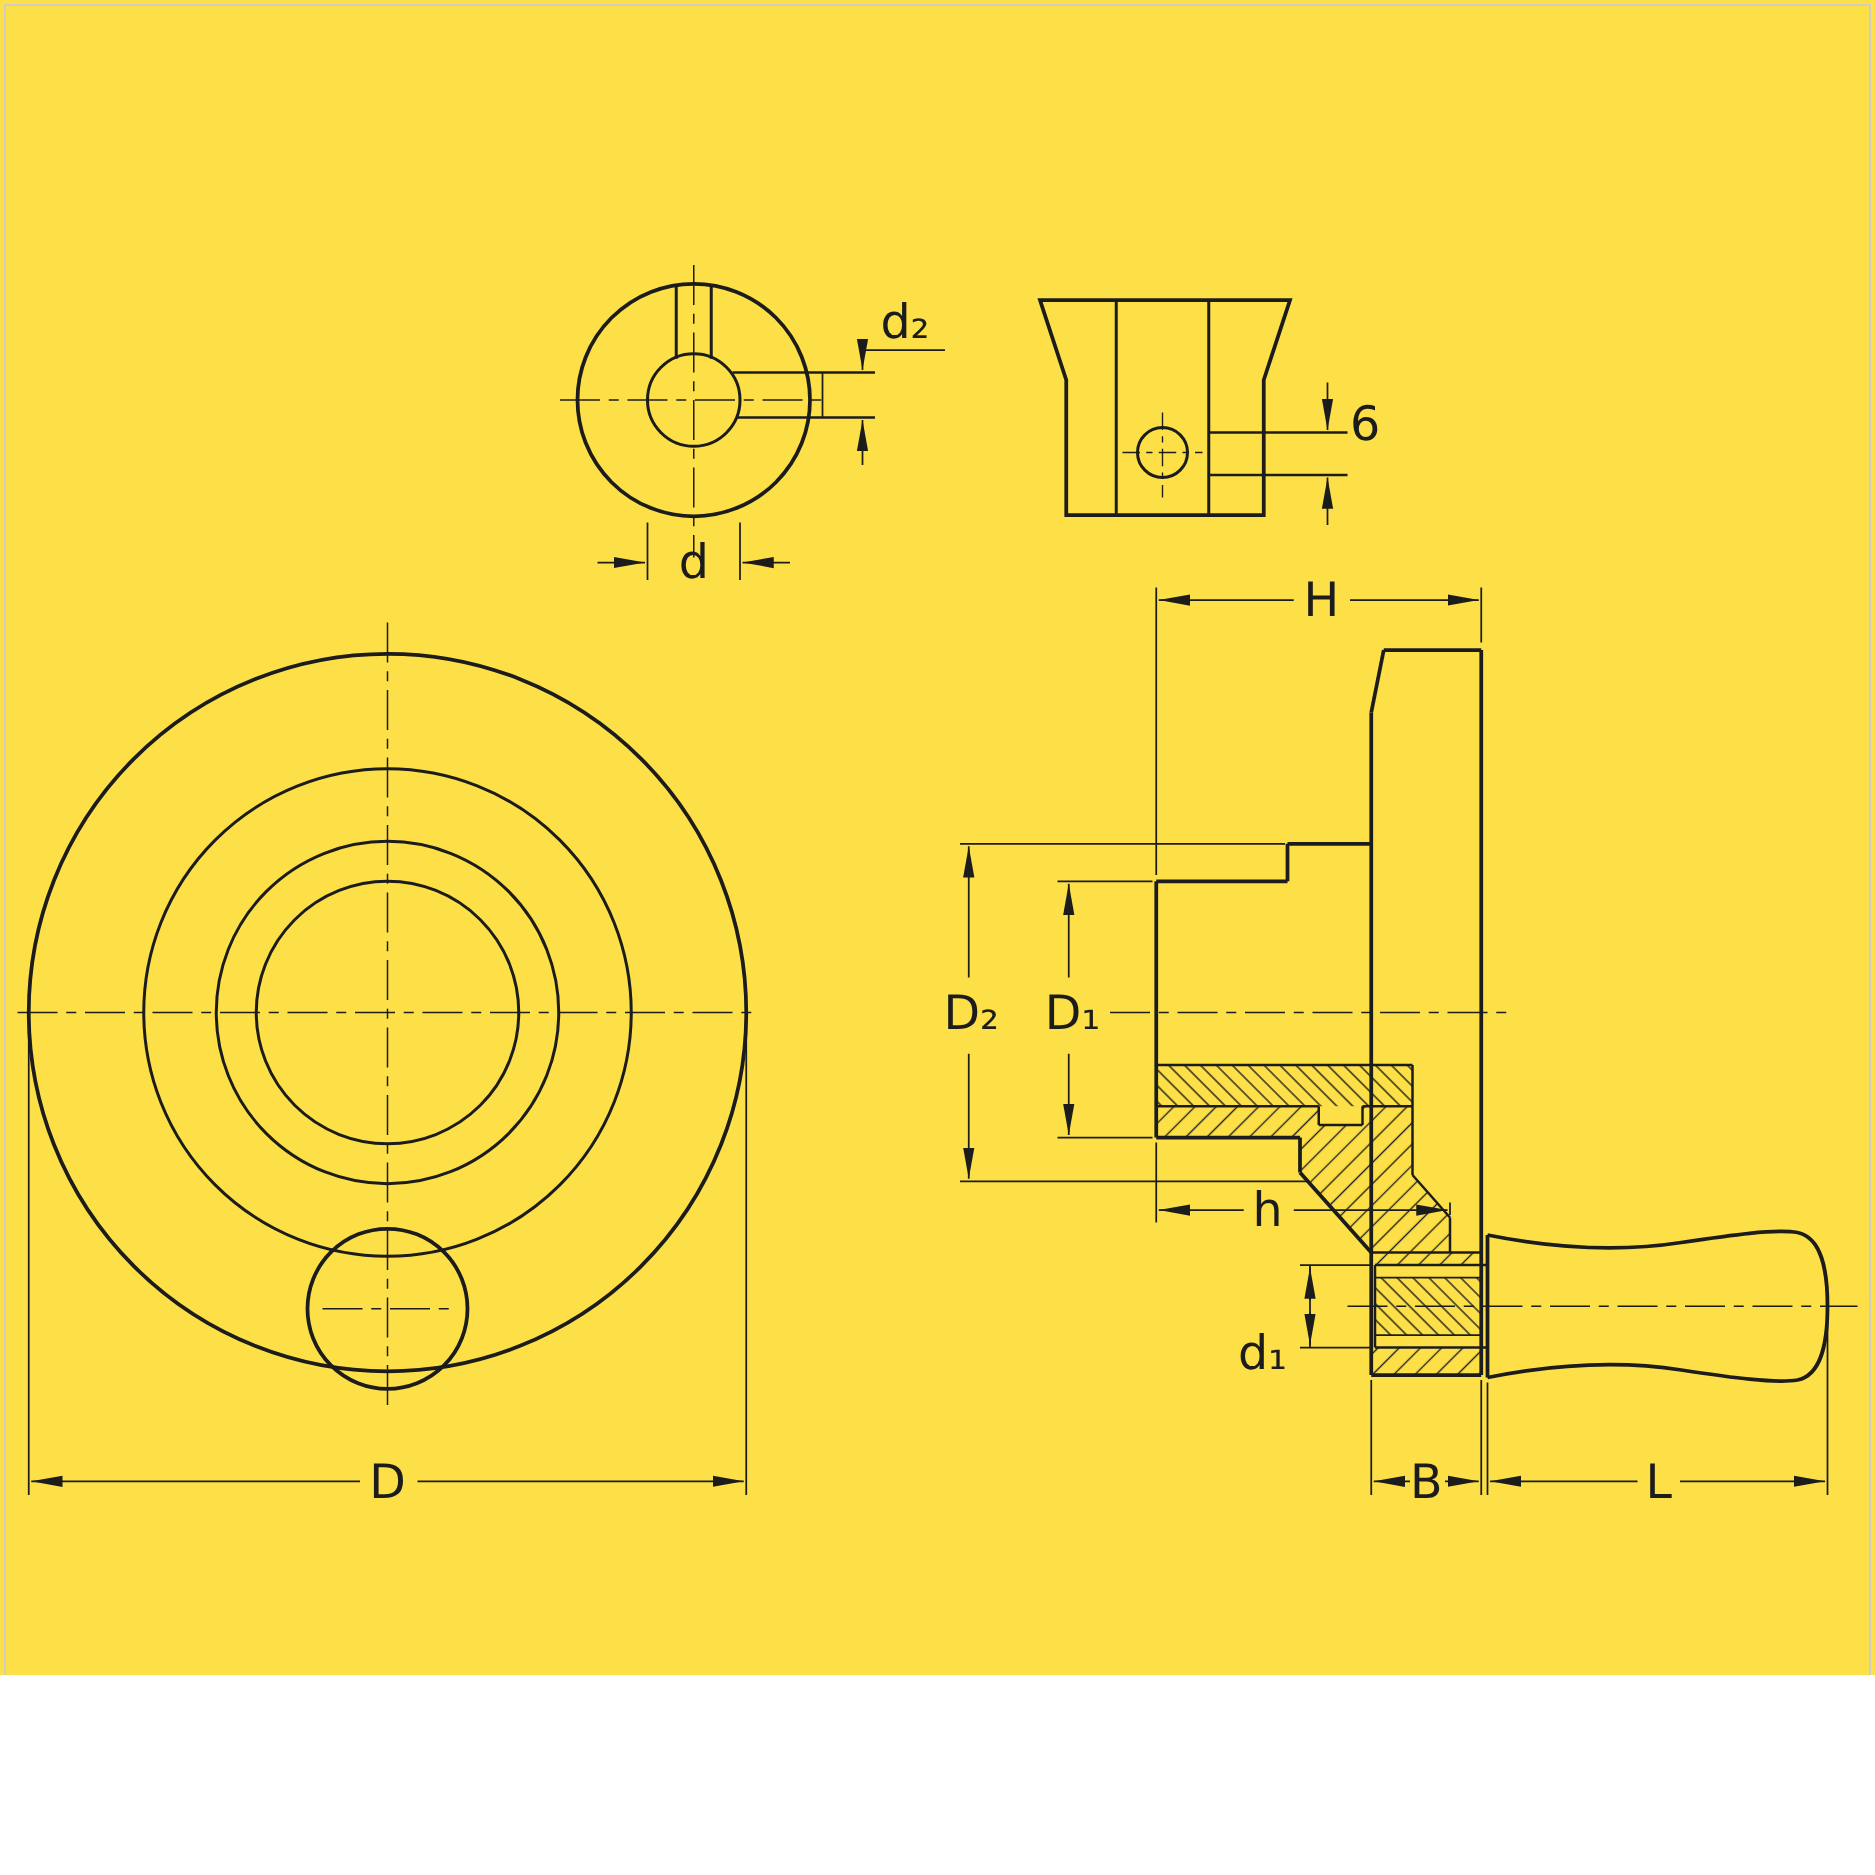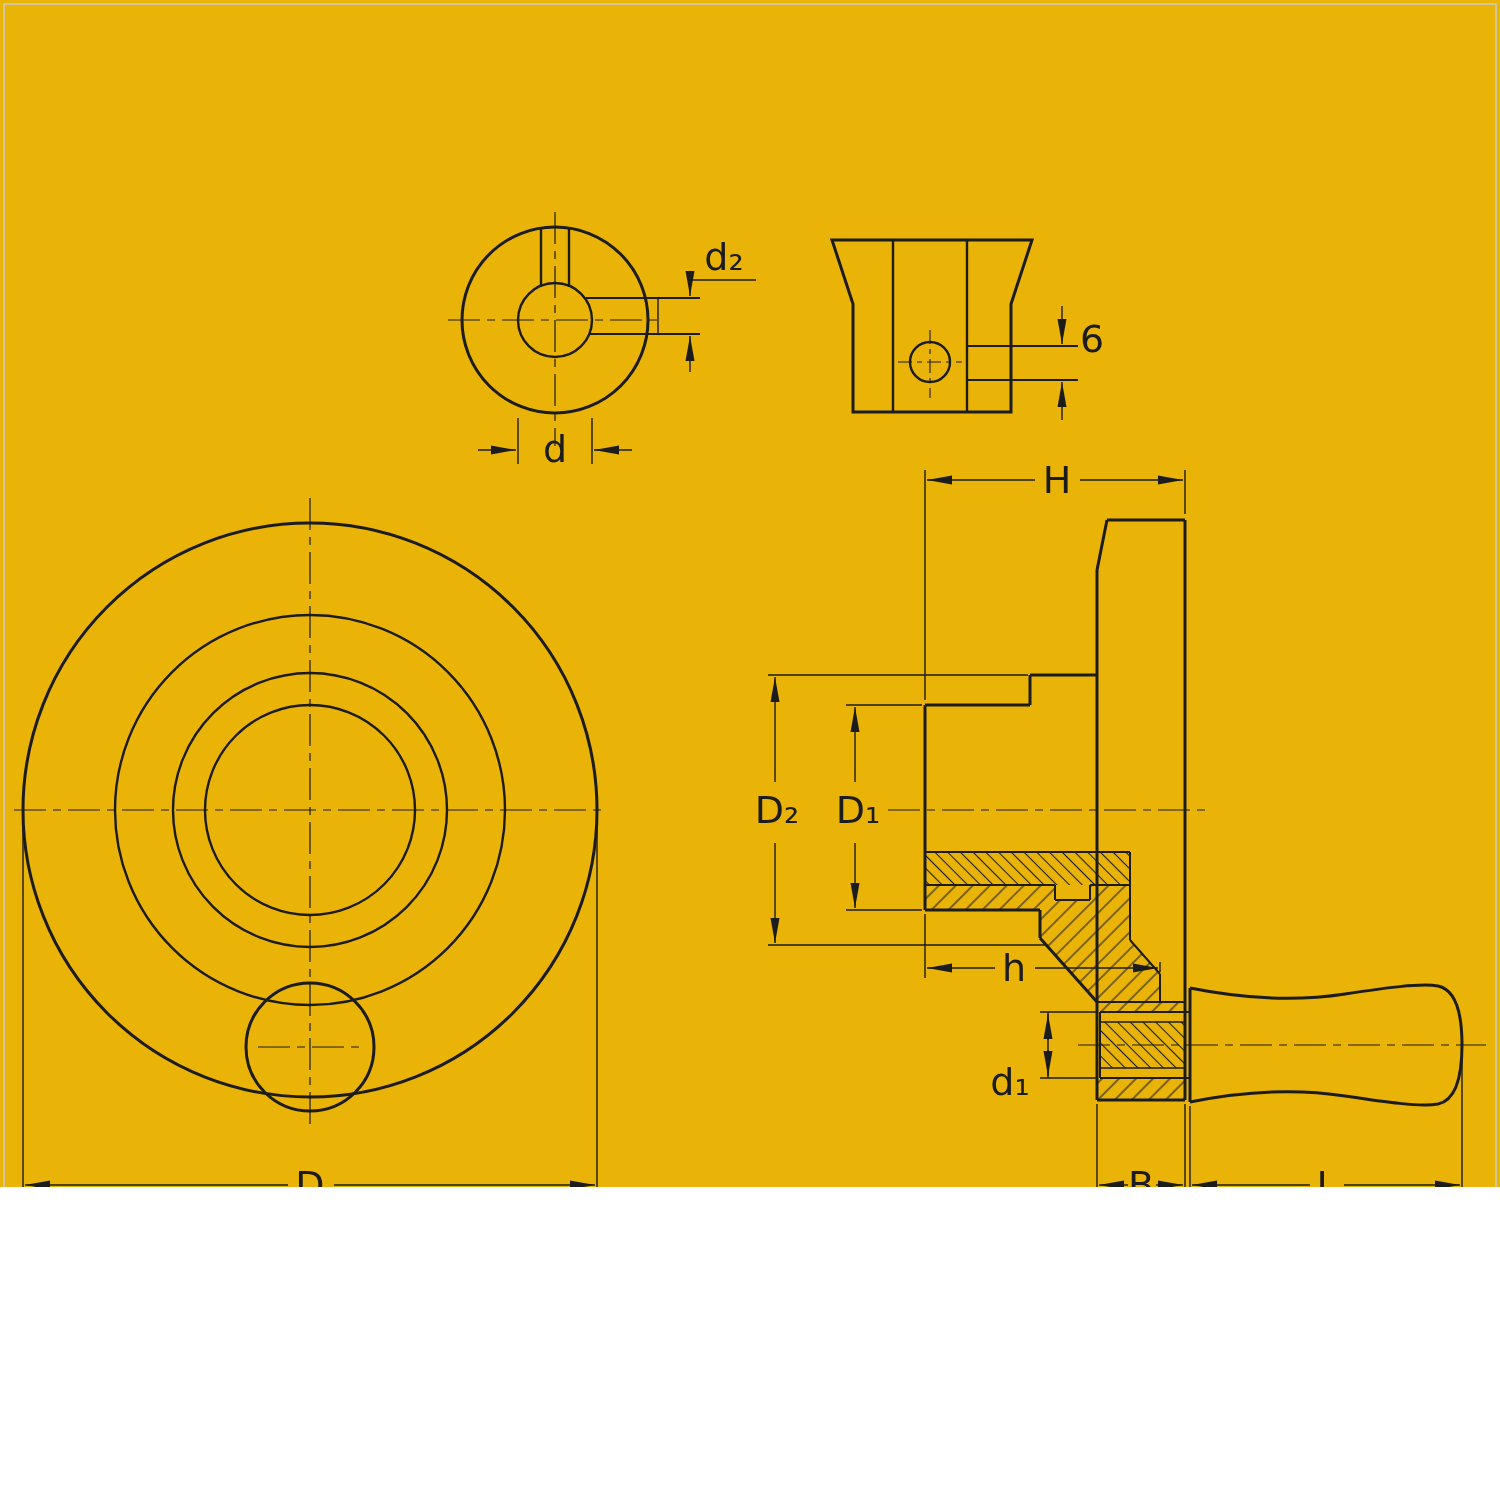--- a/index.html
+++ b/index.html
@@ -1,16 +1,16 @@
 <!DOCTYPE html>
 <html><head>
 <meta charset="utf-8">
 <style>
   html,body{margin:0;padding:0;background:#ffffff;}
-  .canvas{position:relative;width:1500px;height:1187px;background:#eab308;overflow:hidden;}
+  .canvas{position:relative;width:1500px;height:1340px;background:#fde047;overflow:hidden;}
   svg{display:block;stroke:#1c1c1c;fill:none;stroke-linecap:butt;stroke-linejoin:miter;}
   .s3{stroke-width:3;}
   .s25{stroke-width:2.4;}
   .s2{stroke-width:2;}
   .thin{stroke-width:1.4;}
   .dim{stroke-width:1.4;}
   .cl{stroke-width:1.2;stroke-dasharray:32 7 8 7;}
   .clsm{stroke-width:1.1;stroke-dasharray:14 5 5 5;}
   .fill{stroke:none;}
   .frame{stroke:#cccccc;stroke-width:1.5;}

